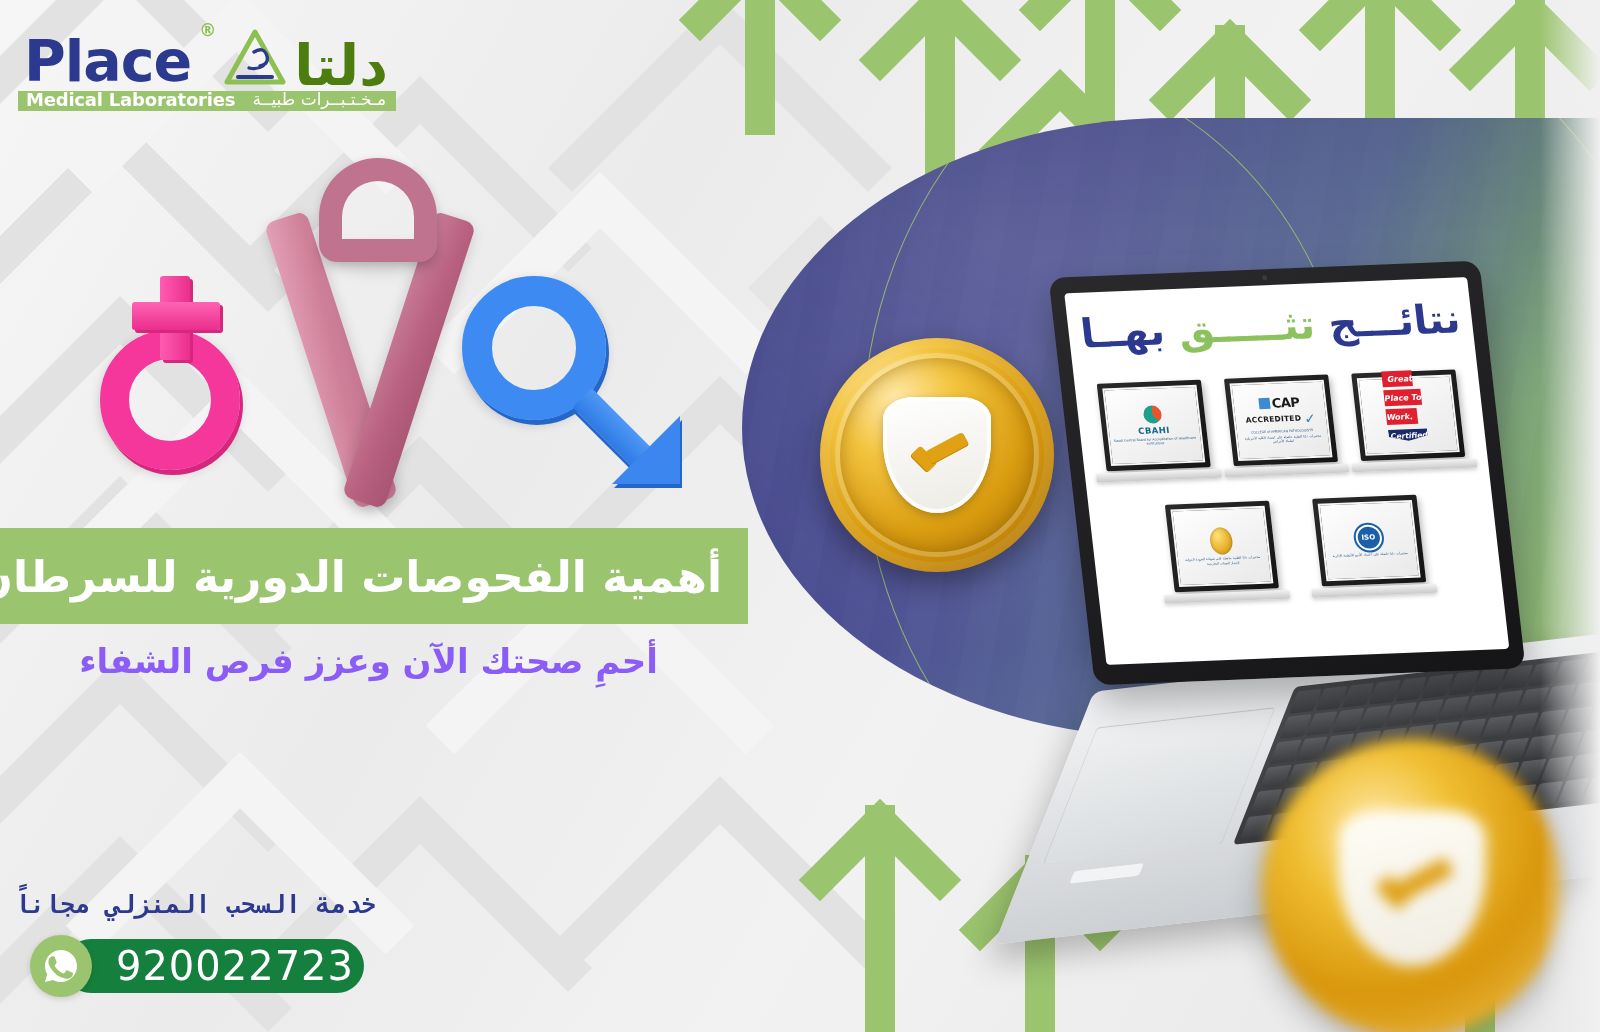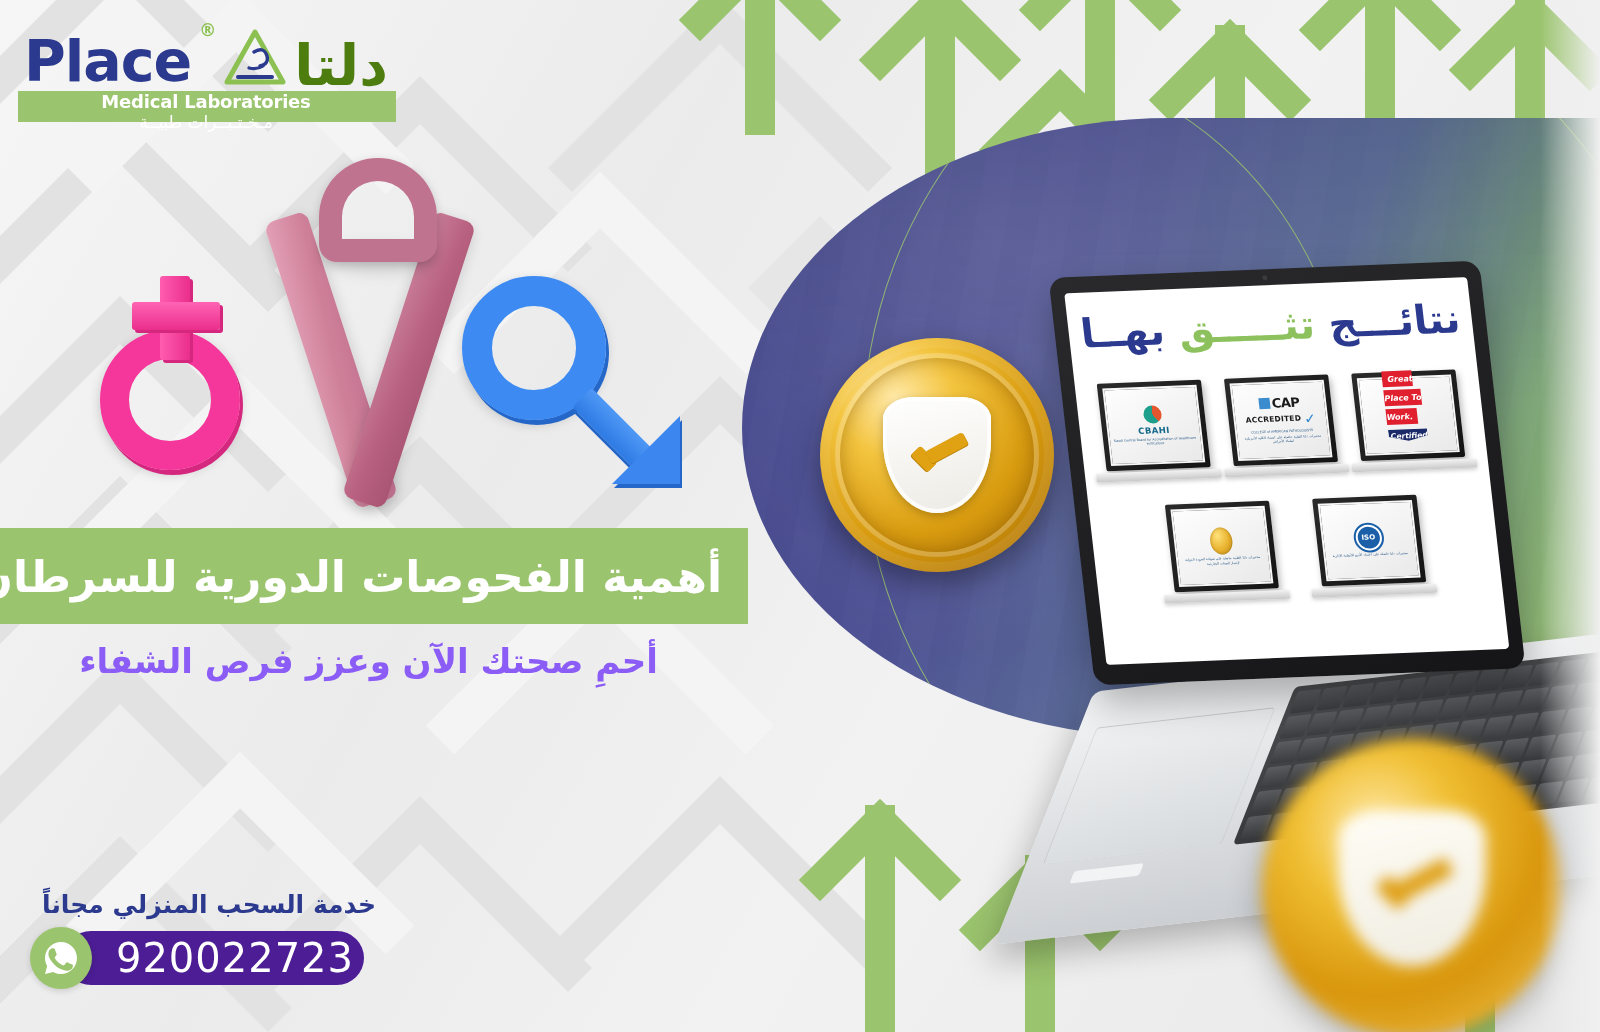--- a/index.html
+++ b/index.html
@@ -40,24 +40,23 @@
     margin-top:6px; margin-left:2px;
   }
   .logo-tri{ position:relative; width:62px; height:58px; margin:0 2px 2px 2px; }
   .logo-ar{
     font-size:56px; font-weight:bold; color:#4d7c0f; line-height:.95;
     margin-bottom:-4px; direction:rtl;
   }
   .logo-bar{
     margin-top:3px;
     background:#9bc46e;
-    height:31px; width:100%;
+    height:20px; width:100%;
     display:flex; align-items:center; justify-content:space-between;
     padding:0 10px 4px 8px;
-    flex-direction:column;
   }
   .logo-bar-en{ color:#ffffff; font-size:18px; font-weight:bold; letter-spacing:-.2px;}
   .logo-bar-ar{ color:#ffffff; font-size:17px; font-weight:normal; direction:rtl; letter-spacing:1px;}
 
   
   .symbols{ position:absolute; left:90px; top:150px; width:580px; height:380px; z-index:25; }
 
   .gender{ position:absolute; }
 
   
@@ -153,26 +152,26 @@
   }
   .subheadline-txt{
     color:#8b5cf6; font-size:34px; font-weight:bold; direction:rtl;
     white-space:nowrap;
   }
 
   
   .contact{ position:absolute; left:24px; top:890px; z-index:40; width:360px; }
   .contact-note{
     text-align:right; color:#2b3a8e; font-size:25px; font-weight:bold;
-    direction:rtl; padding-right:8px; margin-bottom:8px; white-space:nowrap;
+    direction:rtl; padding-right:8px; margin-bottom:14px; white-space:nowrap;font-family:Liberation Mono, monospace;
   }
   .contact-row{ position:relative; height:62px; }
   .phone-pill{
     position:absolute; left:40px; top:4px; width:300px; height:54px;
-    background:#4c1d95; border-radius:27px;
+    background:#15803d; border-radius:27px;
     display:flex; align-items:center; justify-content:center;
     padding-left:42px;
   }
   .phone-num{
     color:#ffffff; font-size:40px; font-weight:normal; letter-spacing:1px;
   }
   .wa-circle{
     position:absolute; left:6px; top:0px; width:62px; height:62px;
     border-radius:50%; background:#9bc46e;
     display:flex; align-items:center; justify-content:center;

